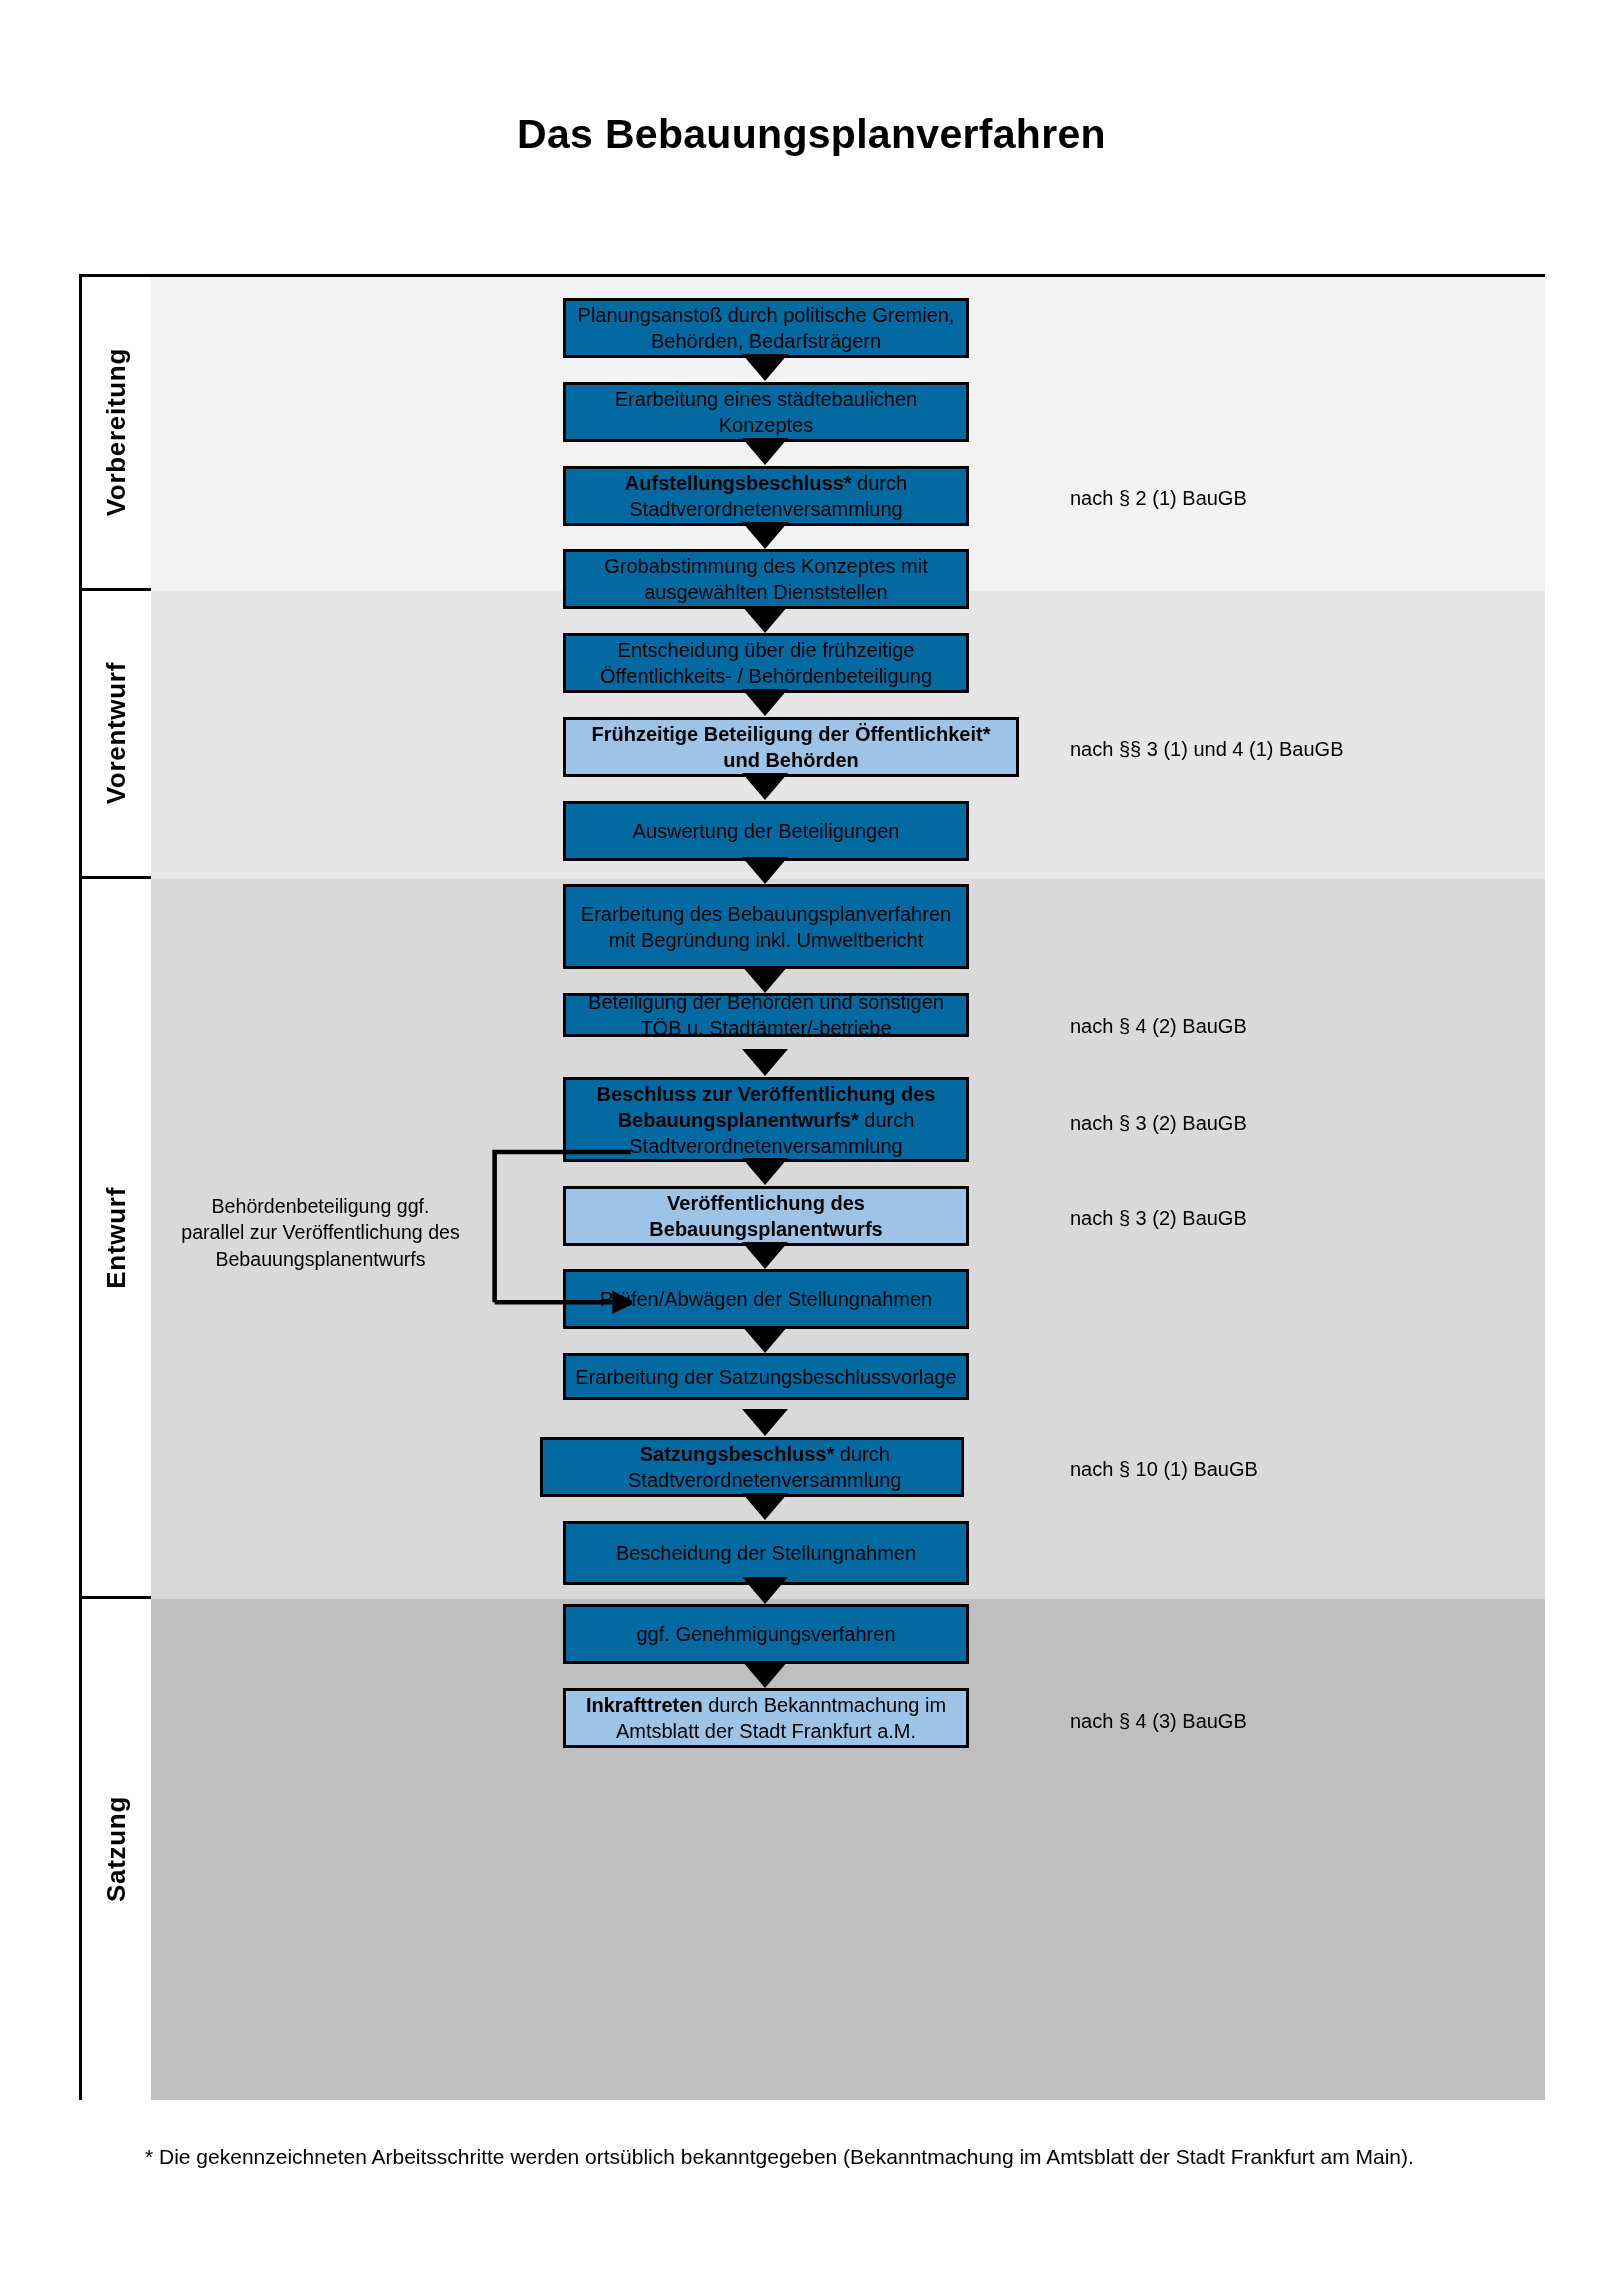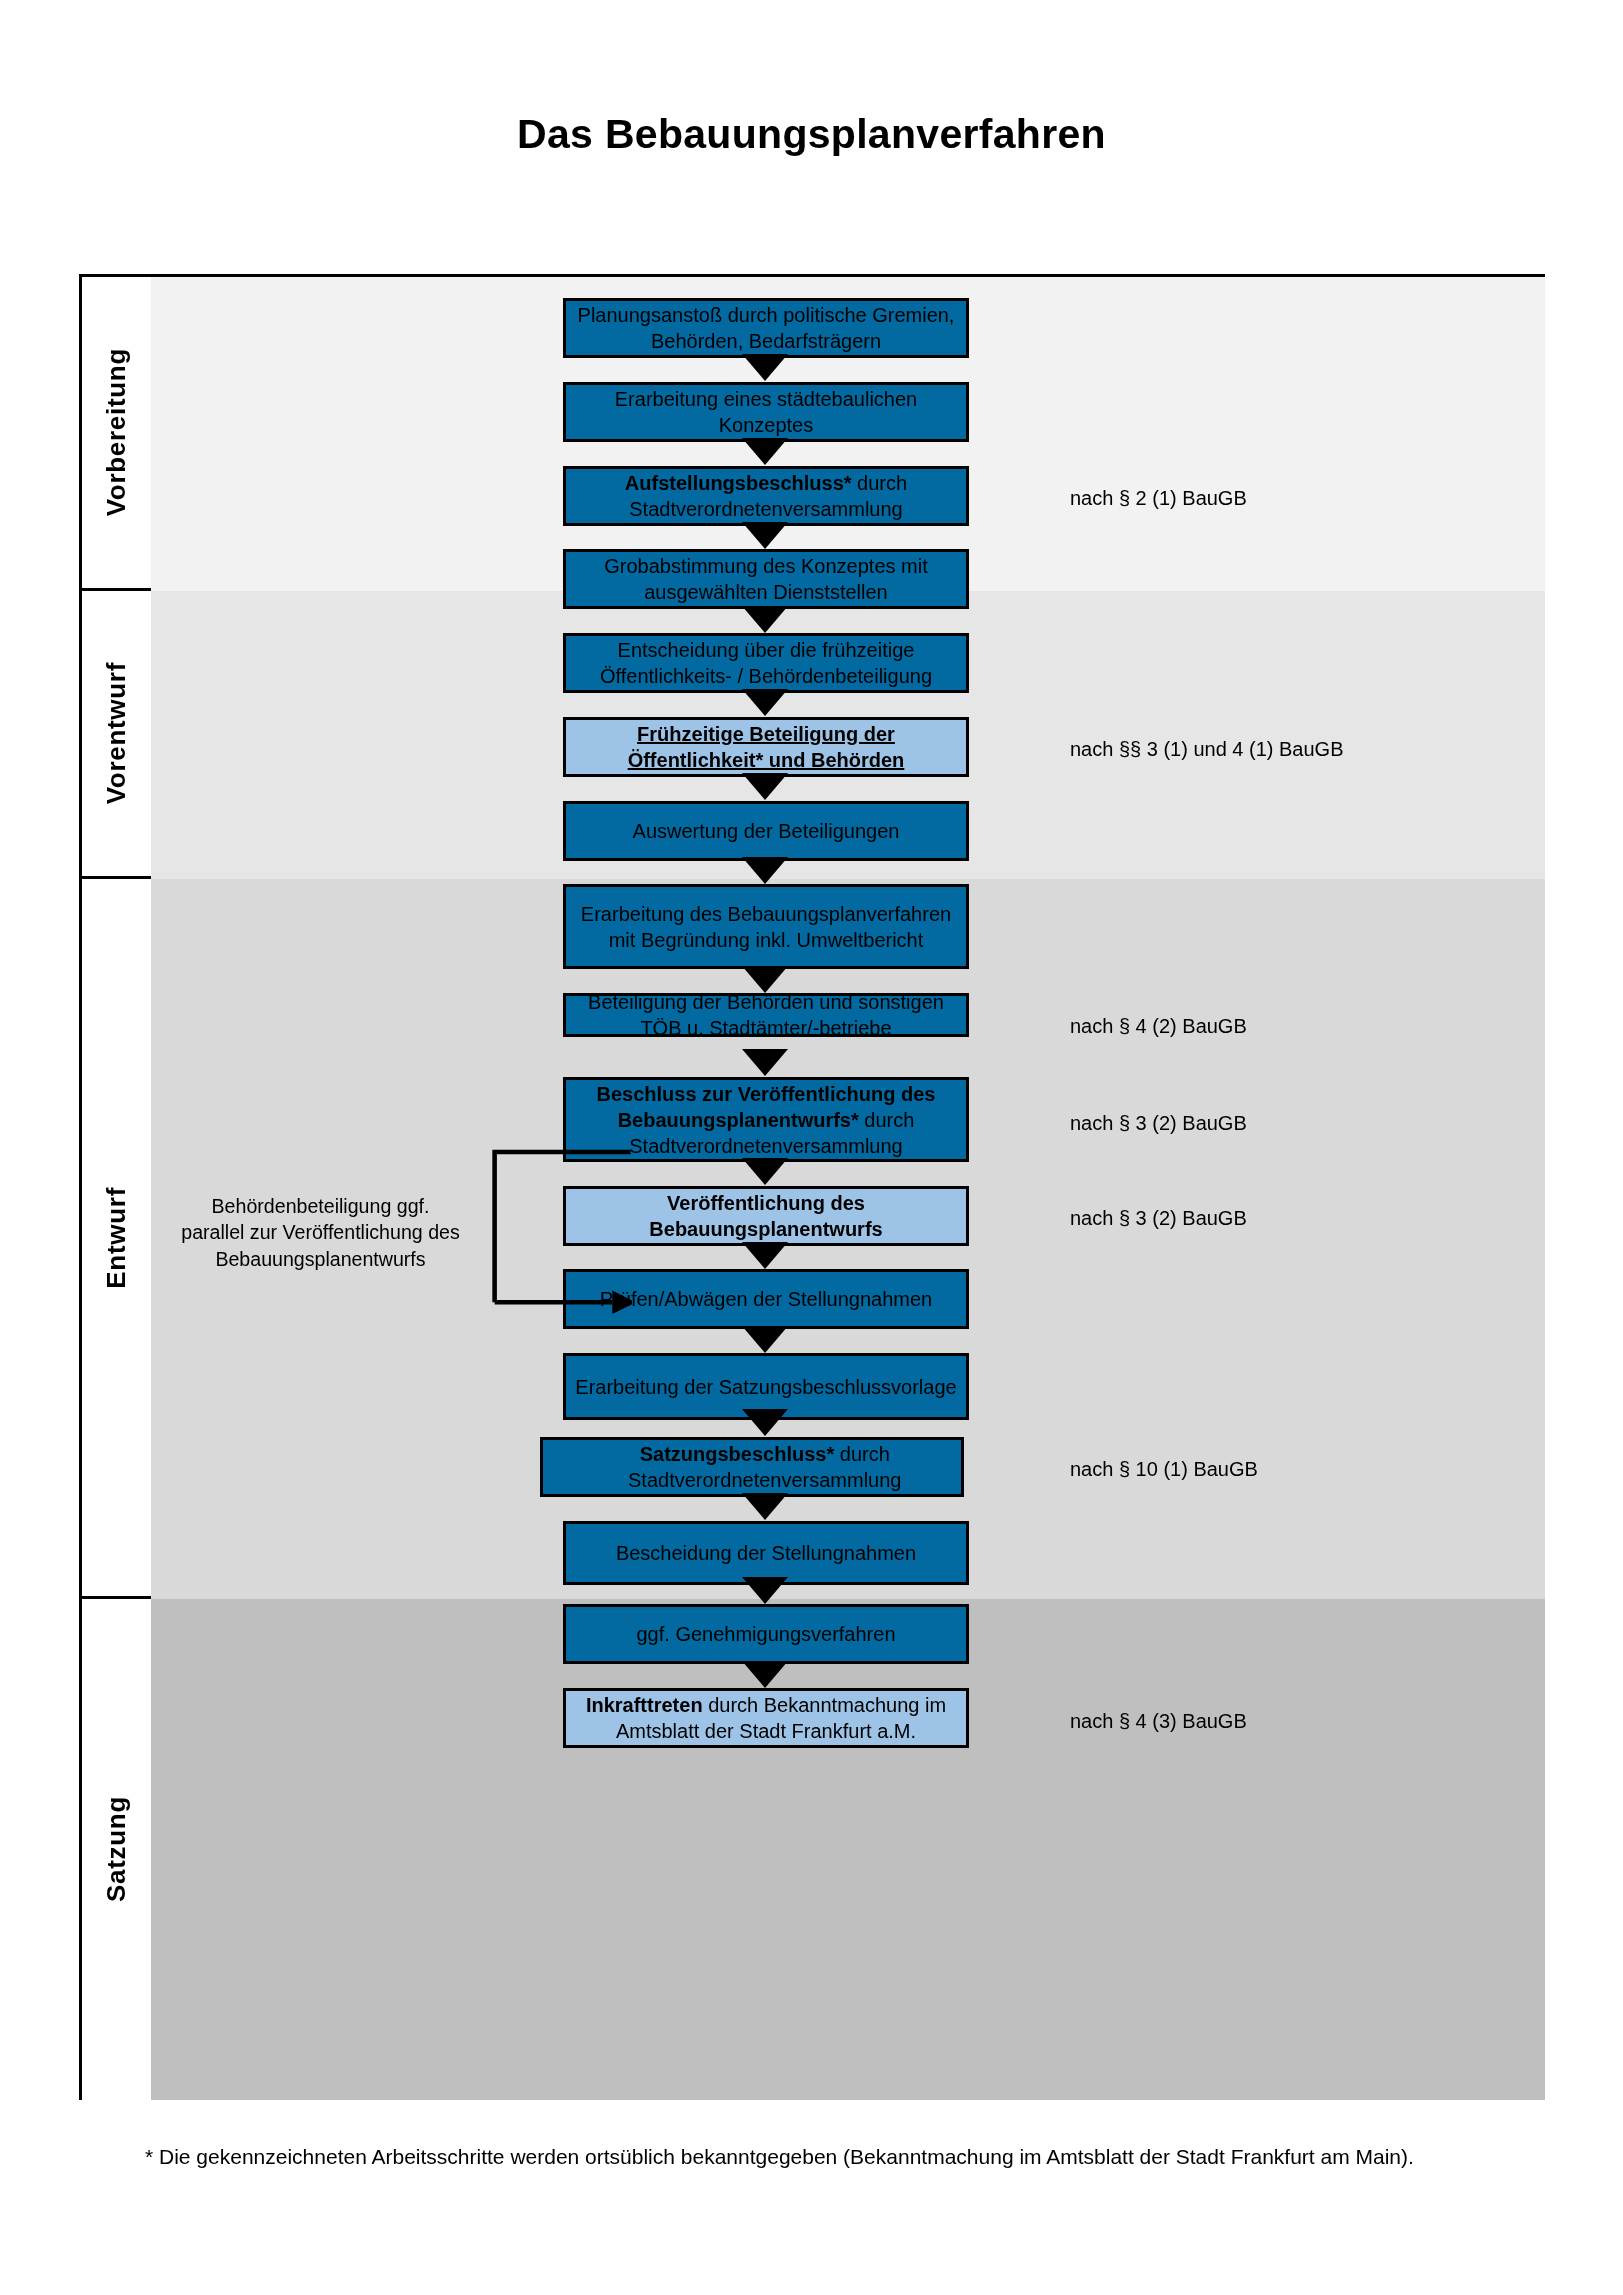--- a/index.html
+++ b/index.html
@@ -200,21 +200,21 @@
   <div class="pbox" style="left:481px;top:272px;width:406px;height:60px;">
     <span>Grobabstimmung des Konzeptes mit ausgewählten Dienststellen</span>
   </div>
   <div class="arrow-down" style="left:660px;top:329px;"></div>
 
   <div class="pbox" style="left:481px;top:356px;width:406px;height:60px;">
     <span>Entscheidung über die frühzeitige Öffentlichkeits- / Behördenbeteiligung</span>
   </div>
   <div class="arrow-down" style="left:660px;top:412px;"></div>
 
-  <div class="pbox highlight" style="left:481px;top:440px;width:406px;height:60px;text-decoration:underline;">
+  <div class="pbox highlight" style="left:481px;top:440px;width:456px;height:60px;">
     <span>
       <b>Frühzeitige Beteiligung der Öffentlichkeit* und Behörden</b>
     </span>
   </div>
   <div class="arrow-down" style="left:660px;top:496px;"></div>
 
   <div class="pbox" style="left:481px;top:524px;width:406px;height:60px;">
     <span>Auswertung der Beteiligungen</span>
   </div>
   <div class="arrow-down" style="left:660px;top:580px;"></div>
@@ -241,21 +241,21 @@
       <b>Veröffentlichung des Bebauungsplanentwurfs</b>
     </span>
   </div>
   <div class="arrow-down" style="left:660px;top:965px;"></div>
 
   <div class="pbox" style="left:481px;top:992px;width:406px;height:60px;">
     <span>Prüfen/Abwägen der Stellungnahmen</span>
   </div>
   <div class="arrow-down" style="left:660px;top:1049px;"></div>
 
-  <div class="pbox" style="left:481px;top:1076px;width:406px;height:67px;">
+  <div class="pbox" style="left:481px;top:1076px;width:406px;height:47px;">
     <span>Erarbeitung der Satzungsbeschlussvorlage</span>
   </div>
   <div class="arrow-down" style="left:660px;top:1132px;"></div>
 
   <div class="pbox" style="left:458px;top:1160px;width:424px;height:60px;padding-left:32px;">
     <span>
       <b>Satzungsbeschluss*</b><span> durch Stadtverordnetenversammlung</span>
     </span>
   </div>
   <div class="arrow-down" style="left:660px;top:1216px;"></div>

